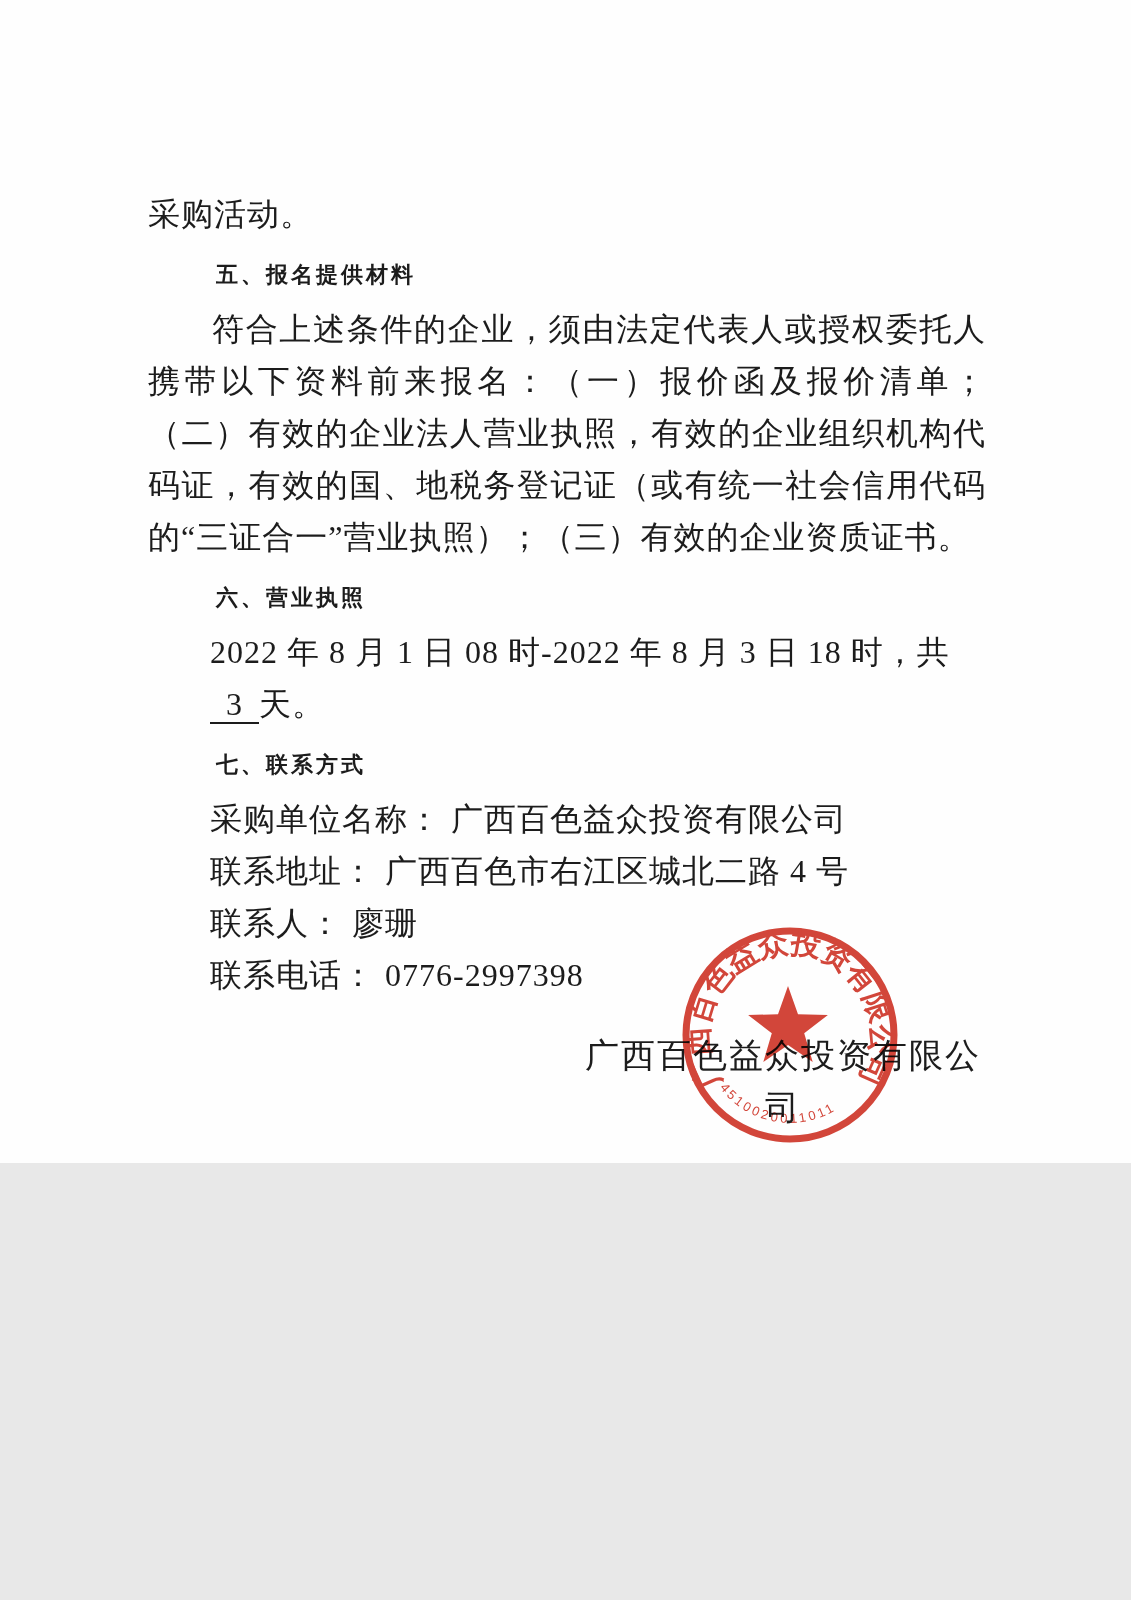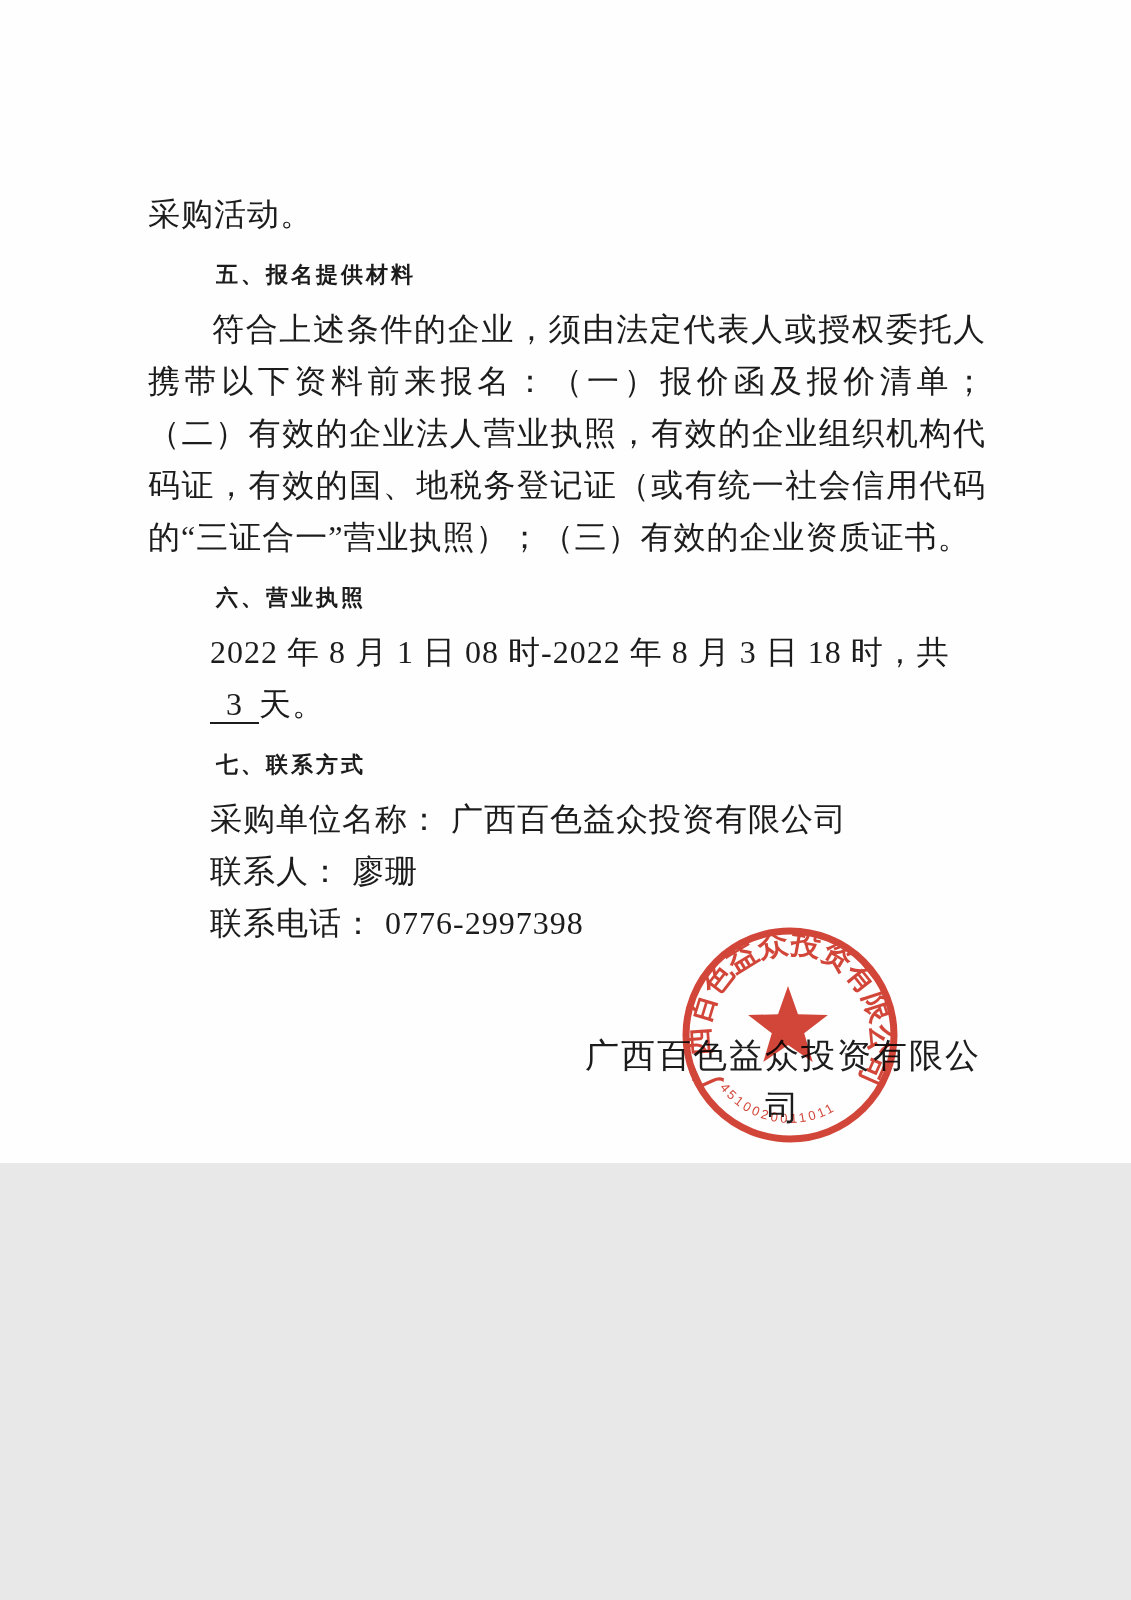--- a/index.html
+++ b/index.html
@@ -74,20 +74,21 @@
     <p class="body-para">符合上述条件的企业，须由法定代表人或授权委托人携带以下资料前来报名：（一）报价函及报价清单；（二）有效的企业法人营业执照，有效的企业组织机构代码证，有效的国、地税务登记证（或有统一社会信用代码的“三证合一”营业执照）；（三）有效的企业资质证书。</p>
 
     <div class="sec-heading">六、营业执照</div>
 
     <p class="time-line"><span>2022 年 8 月 1 日 08 时-2022 年 8 月 3 日 18 时，共</span><span class="underlined-days">3</span><span>天。</span></p>
 
     <div class="sec-heading">七、联系方式</div>
 
     <p class="contact-row"><span class="contact-label">采购单位名称：</span><span>广西百色益众投资有限公司</span></p>
 
+    <p class="contact-row"><span class="contact-label">联系地址：</span><span>广西百色市右江区城北二路 4 号</span></p>
 
     <p class="contact-row"><span class="contact-label">联系人：</span><span>廖珊</span></p>
 
     <p class="contact-row"><span class="contact-label">联系电话：</span><span>0776-2997398</span></p>
 
   </div>
 
   <div class="signature">
     <div class="sig-company">广西百色益众投资有限公司</div>
     <div class="sig-date">2022 年 8 月 1 日</div>

